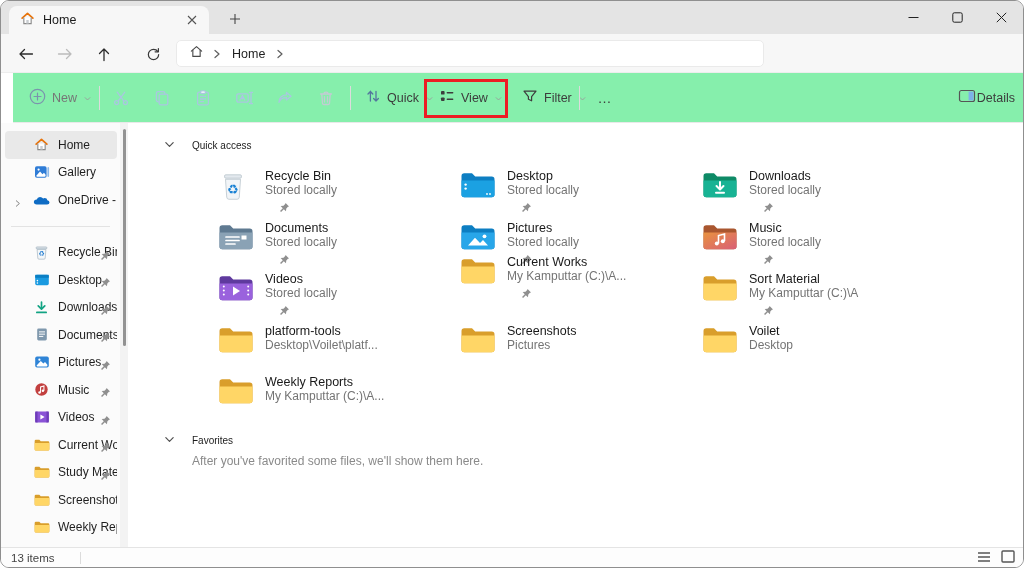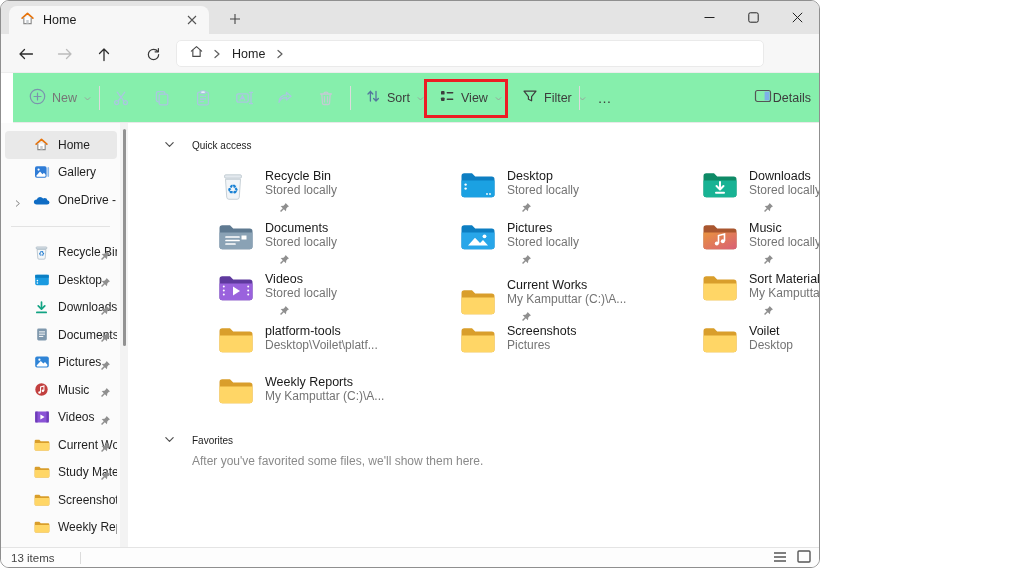--- a/index.html
+++ b/index.html
@@ -1,17 +1,17 @@
 <!DOCTYPE html>
 <html><head>
 <meta charset="utf-8">
 <style>
   html,body{margin:0;padding:0;background:#ffffff;font-family:"Liberation Sans",sans-serif;-webkit-font-smoothing:antialiased;}
   *{box-sizing:border-box;}
-  .window{position:relative;width:820px;height:568px;background:#ffffff;border:1px solid #8f8f8f;border-radius:9px;overflow:hidden;}
+  .window{position:relative;width:1024px;height:568px;background:#ffffff;border:1px solid #8f8f8f;border-radius:9px;overflow:hidden;}
 
   
   .tabbar{position:absolute;left:0;top:0;width:100%;height:33px;background:#e4e4e4;}
   .tab{position:absolute;left:8px;top:5px;width:200px;height:28px;background:#f7f7f7;border-radius:8px 8px 0 0;display:flex;align-items:center;padding:0 8px 0 11px;}
   .tab-label{font-size:12.5px;color:#1b1b1b;margin-left:8px;flex:1;}
   .tab-close{width:18px;height:18px;display:flex;align-items:center;justify-content:center;color:#555;font-size:12px;border-radius:4px;cursor:default;}
   .newtab-btn{position:absolute;left:222px;top:7px;width:24px;height:22px;display:flex;align-items:center;justify-content:center;font-size:15px;color:#444;border-radius:4px;}
   .win-controls{position:absolute;right:0;top:0;height:33px;display:flex;}
   .win-btn{width:44px;height:33px;display:flex;align-items:center;justify-content:center;color:#222;}
 
@@ -204,21 +204,21 @@
         </svg>
       </div>
 
     <div class="tb-sep" style="left:337px"></div>
 
     <div class="tb-btn" style="left:346px">
       <span><svg width="16" height="16" viewBox="0 0 16 16" fill="none" stroke="#54779c" stroke-width="1.3" stroke-linecap="round" stroke-linejoin="round">
             <path d="M5.4 13 V3.5 M5.4 3.5 L3 6 M5.4 3.5 L7.8 6"></path>
             <path d="M11 3.5 V13 M11 13 L8.6 10.5 M11 13 L13.4 10.5"></path>
           </svg></span>
-      <span class="tb-label">Sort</span>
+      <span class="tb-label">Quick</span>
       <span><svg width="9" height="9" viewBox="0 0 12 12">
             <path d="M2.5 4.5 L6 8 L9.5 4.5" fill="none" stroke="#9a9a9a" stroke-width="1.2"></path>
           </svg></span>
     </div>
 
     <div class="tb-btn" style="left:420px">
       <span><svg width="16" height="16" viewBox="0 0 16 16" fill="#3d3d3d">
             <rect x="2" y="3" width="3.6" height="3.6" rx="0.9"></rect>
             <rect x="2" y="9.4" width="3.6" height="3.6" rx="0.9"></rect>
             <rect x="7.6" y="4.1" width="6.8" height="1.4" rx="0.7"></rect>
@@ -559,21 +559,21 @@
               <circle cx="30.2" cy="21.5" r="1" fill="#fff"></circle>
             </svg></span>
           <span class="qa-text">
             <span class="qa-name">Videos</span>
             <span class="qa-sub">Stored locally</span>
             <span class="qa-pin"><svg width="11" height="11" viewBox="0 0 16 16">
                 <path d="M9.6 1.4 L14.6 6.4 L13 7 L10.6 9.4 L10.1 13.6 L7 10.5 L3 14.5 L1.5 13 L5.5 9 L2.4 5.9 L6.6 5.4 L9 3 Z" fill="#8f8f8f"></path>
               </svg></span>
           </span>
         </div>
-        <div class="qa-item" style="left: 332px; top: 148px; align-items: flex-end;">
+        <div class="qa-item" style="left: 332px; top: 132px;">
           <span class="qa-icon"><svg width="36" height="30" viewBox="0 0 36 30">
               <path d="M1.5 6 Q1.5 3.2 4.3 3.2 H12 L15.2 6.6 H31.7 Q34.5 6.6 34.5 9.4 V24.5 Q34.5 27.3 31.7 27.3 H4.3 Q1.5 27.3 1.5 24.5 Z" fill="#d99e2b"></path>
               <path d="M1.5 10.6 H34.5 V24.5 Q34.5 27.3 31.7 27.3 H4.3 Q1.5 27.3 1.5 24.5 Z" fill="#ffd666"></path>
             </svg></span>
           <span class="qa-text">
             <span class="qa-name">Current Works</span>
             <span class="qa-sub">My Kamputtar (C:)\A...</span>
             <span class="qa-pin"><svg width="11" height="11" viewBox="0 0 16 16">
                 <path d="M9.6 1.4 L14.6 6.4 L13 7 L10.6 9.4 L10.1 13.6 L7 10.5 L3 14.5 L1.5 13 L5.5 9 L2.4 5.9 L6.6 5.4 L9 3 Z" fill="#8f8f8f"></path>
               </svg></span>

